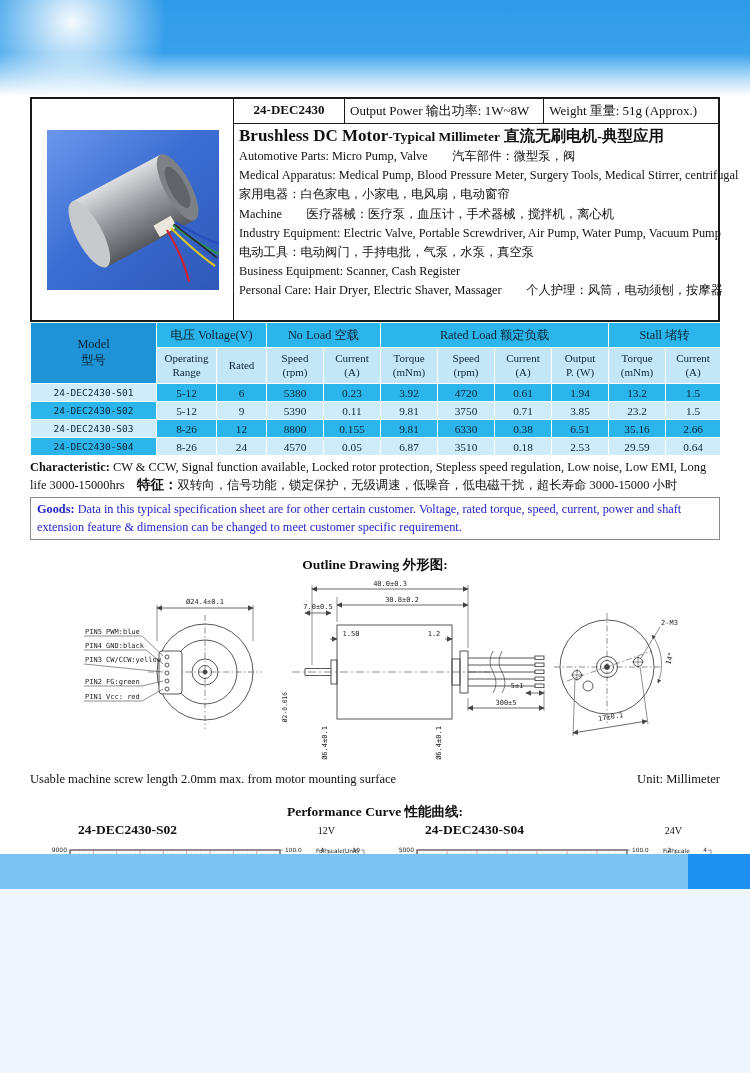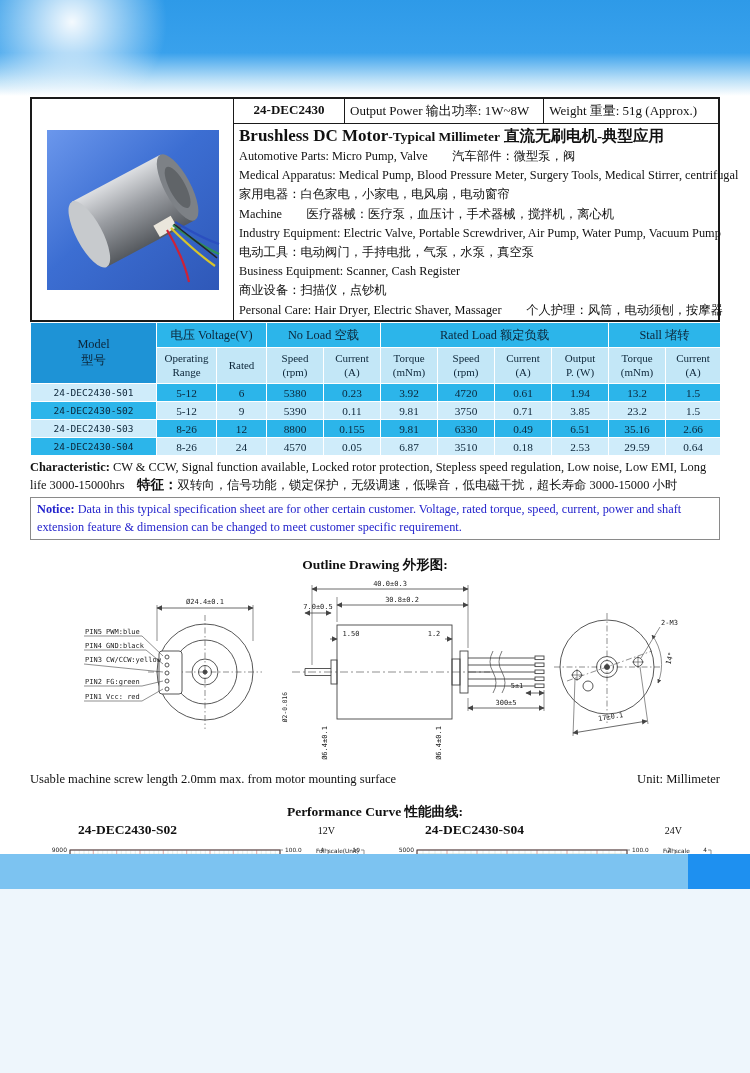--- a/index.html
+++ b/index.html
@@ -101,21 +101,20 @@
           <b class="t1">Brushless DC Motor</b><b class="t2">-Typical Millimeter</b><b class="t3"> 直流无刷电机-典型应用</b>
         </div>
         <div class="apps">
             <div>Automotive Parts: Micro Pump, Valve　　汽车部件：微型泵，阀</div>
             <div>Medical Apparatus: Medical Pump, Blood Pressure Meter, Surgery Tools, Medical Stirrer, centrifugal</div>
             <div>家用电器：白色家电，小家电，电风扇，电动窗帘</div>
             <div>Machine　　医疗器械：医疗泵，血压计，手术器械，搅拌机，离心机</div>
             <div>Industry Equipment: Electric Valve, Portable Screwdriver, Air Pump, Water Pump, Vacuum Pump</div>
             <div>电动工具：电动阀门，手持电批，气泵，水泵，真空泵</div>
             <div>Business Equipment: Scanner, Cash Register</div>
-            <div>商业设备：扫描仪，点钞机</div>
             <div>Personal Care: Hair Dryer, Electric Shaver, Massager　　个人护理：风筒，电动须刨，按摩器</div>
           </div>
       </div>
     </div>
 
     <table class="spec">
       <colgroup>
         <col style="width:126px">
           <col style="width:60px">
           <col style="width:50px">
@@ -187,21 +186,21 @@
             <td class="val pale">1.5</td>
           </tr>
           <tr>
             <td class="val model pale">24-DEC2430-S03</td>
             <td class="val cyan">8-26</td>
             <td class="val cyan">12</td>
             <td class="val cyan">8800</td>
             <td class="val cyan">0.155</td>
             <td class="val cyan">9.81</td>
             <td class="val cyan">6330</td>
-            <td class="val cyan">0.49</td>
+            <td class="val cyan">0.38</td>
             <td class="val cyan">6.51</td>
             <td class="val cyan">35.16</td>
             <td class="val cyan">2.66</td>
           </tr>
           <tr>
             <td class="val model cyan">24-DEC2430-S04</td>
             <td class="val pale">8-26</td>
             <td class="val pale">24</td>
             <td class="val pale">4570</td>
             <td class="val pale">0.05</td>
@@ -213,21 +212,21 @@
             <td class="val pale">0.64</td>
           </tr>
         </tbody>
     </table>
 
     <p class="char-line">
       <b>Characteristic:</b><span> CW &amp; CCW, Signal function available, Locked rotor protection, Stepless speed regulation, Low noise, Low EMI, Long life 3000-15000hrs　</span><b class="cn">特征：</b><span>双转向，信号功能，锁定保护，无级调速，低噪音，低电磁干扰，超长寿命 3000-15000 小时</span>
     </p>
 
     <div class="notice-box">
-      <div><b>Notice:</b><span> Data in this typical specification sheet are for other certain customer. Voltage, rated torque, speed, current, power and shaft extension feature &amp; dimension can be changed to meet customer specific requirement.</span></div>
+      <div><b>Goods:</b><span> Data in this typical specification sheet are for other certain customer. Voltage, rated torque, speed, current, power and shaft extension feature &amp; dimension can be changed to meet customer specific requirement.</span></div>
     </div>
 
     <p class="heading">Outline Drawing 外形图:</p>
 
     <div class="drawing">
       <svg width="690" height="196" viewBox="0 0 690 196" font-family="DejaVu Sans Mono, monospace" font-size="7">
         <defs>
           <marker id="ar" viewBox="0 0 10 10" refX="9" refY="5" markerWidth="7" markerHeight="7" orient="auto-start-reverse">
             <path d="M0,0 L10,5 L0,10 z" fill="#444"></path>
           </marker>

